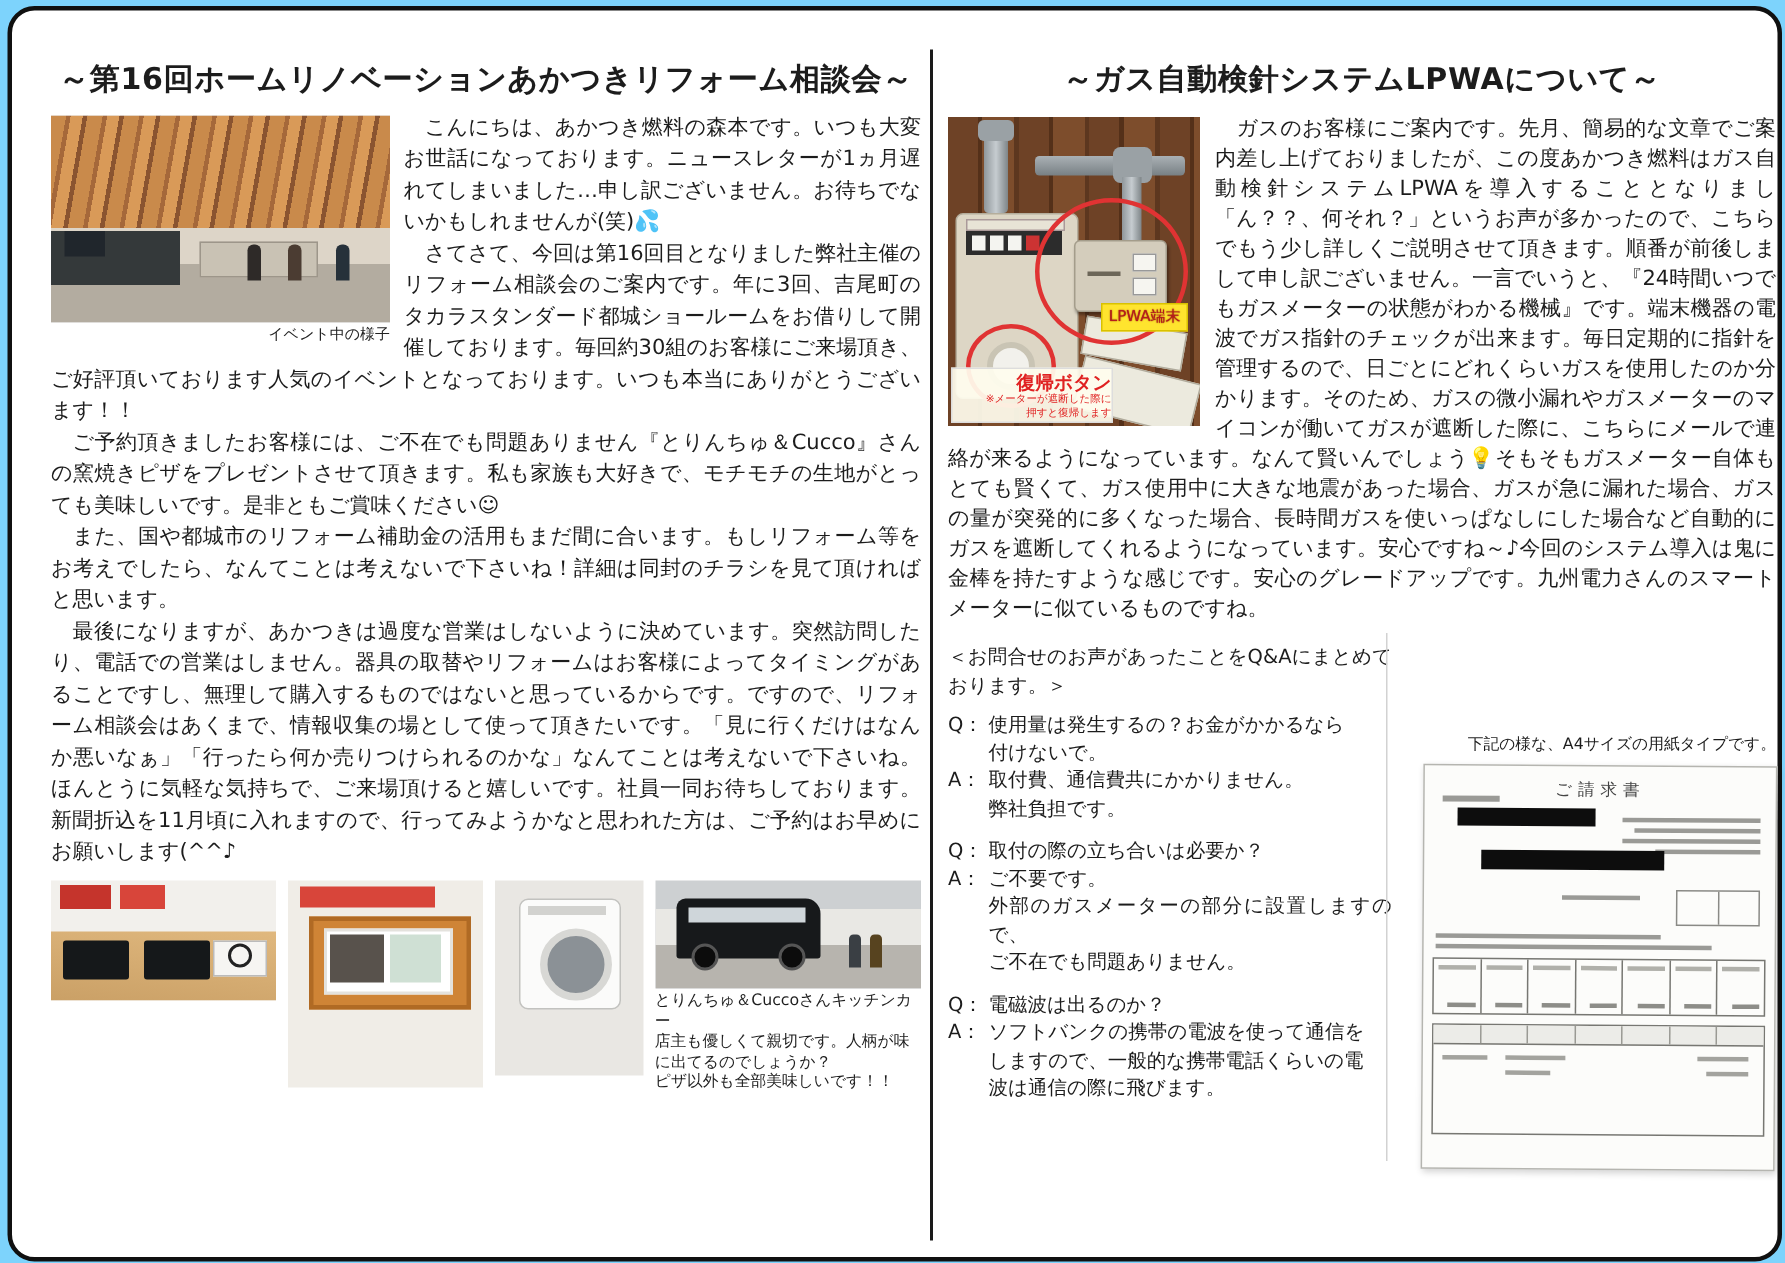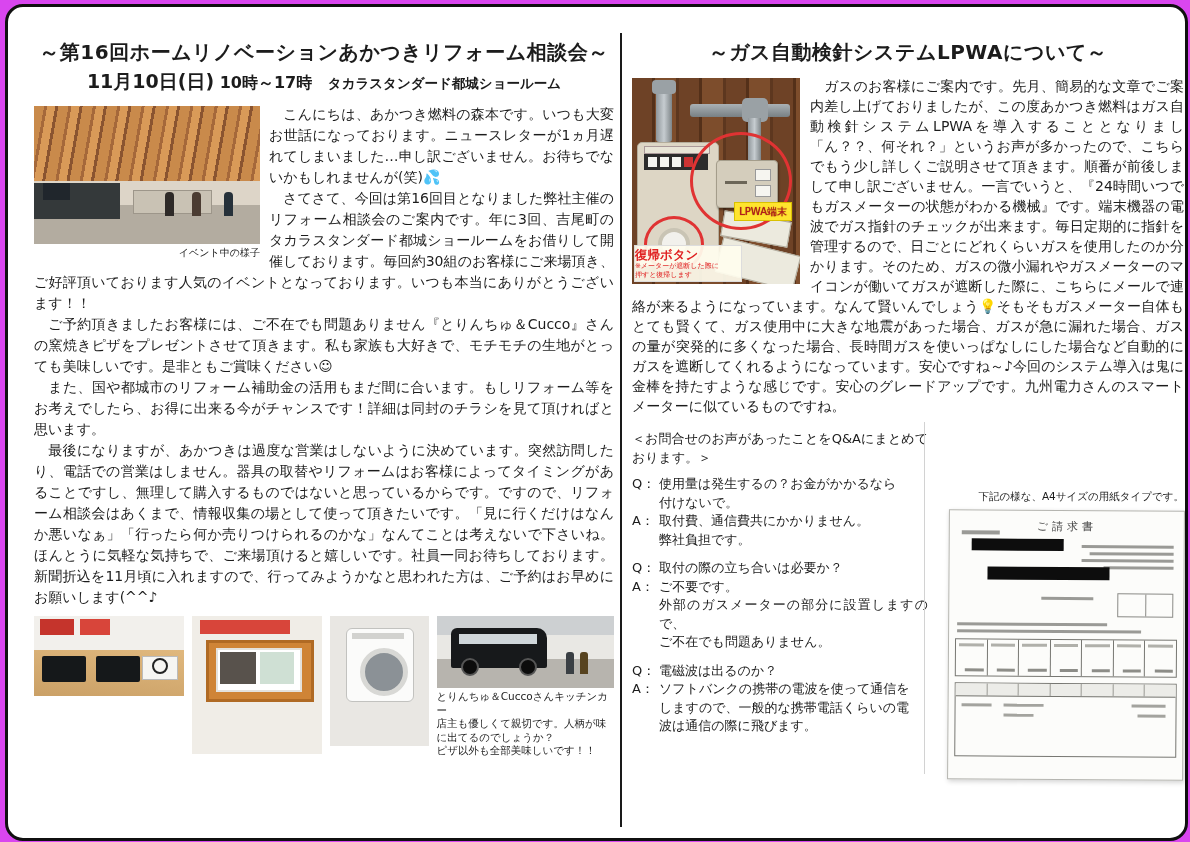--- a/index.html
+++ b/index.html
@@ -1,17 +1,17 @@
 <!DOCTYPE html>
 <html><head>
 <meta charset="utf-8">
 <style>
   html,body{margin:0;padding:0;background:#fff;}
   body{font-family:"DejaVu Sans","Liberation Sans",sans-serif;color:#1c1c1c;}
-  .canvas{position:relative;width:1190px;height:842px;background:#d946ef;overflow:hidden;}
+  .canvas{position:relative;width:1190px;height:842px;background:#7dd3fc;overflow:hidden;}
   .sheet{position:absolute;left:5px;top:4px;width:1177px;height:831px;border:3px solid #101010;border-radius:18px;background:#fff;}
   .divider{position:absolute;left:612px;top:26px;height:794px;width:2px;background:#1a1a1a;}
   .col{position:absolute;top:32px;}
   .left-col{left:26px;width:580px;}
   .right-col{left:624px;width:552px;}
   .l-title{font-size:20px;font-weight:bold;text-align:center;letter-spacing:.5px;}
   .l-subtitle{text-align:center;font-weight:bold;margin-top:3px;}
   .sub-date{font-size:19px;}
   .sub-time{font-size:16px;}
   .sub-venue{font-size:13.5px;margin-left:10px;}
@@ -90,21 +90,21 @@
   .mt-lpwa{position:absolute;right:22px;top:82px;width:60px;height:46px;background:#d4cdbc;border:1px solid #a49d8b;border-radius:4px;box-shadow:1px 2px 2px rgba(0,0,0,.35);}
   .mt-lpwa i{position:absolute;left:8px;top:20px;width:22px;height:3px;background:#6c6658;}
   .mt-lpwa b{position:absolute;right:6px;top:8px;width:14px;height:10px;background:#f6f5f0;border:1px solid #999;}
   .mt-lpwa s{position:absolute;right:6px;top:24px;width:14px;height:10px;background:#f6f5f0;border:1px solid #999;text-decoration:none;}
   .mt-circle1{position:absolute;right:8px;top:54px;width:96px;height:92px;border:3px solid #e03333;border-radius:50%;}
   .mt-circle2{position:absolute;left:12px;top:138px;width:54px;height:50px;border:3px solid #e03333;border-radius:50%;}
   .mt-tag1,.mt-tag2{position:absolute;background:#eceade;border:1px solid #b0ab9c;}
   .mt-tag1{right:10px;top:138px;width:66px;height:24px;transform:rotate(10deg);}
   .mt-tag2{right:2px;top:168px;width:78px;height:34px;transform:rotate(14deg);}
   .mt-lpwa-label{position:absolute;right:8px;top:124px;background:#ffe42e;color:#b71c1c;font-weight:normal;font-size:10px;line-height:17px;padding:0 4px;border:1px solid #d9c100;text-shadow:0 0 1px #7a0000;}
-  .mt-reset{position:absolute;left:2px;bottom:2px;width:106px;background:rgba(255,253,238,.93);border:1px solid #ddd;text-align:left;padding:1px 0 2px;}
+  .mt-reset{position:absolute;left:2px;bottom:2px;width:106px;background:rgba(255,253,238,.93);border:1px solid #ddd;text-align:right;padding:1px 0 2px;}
   .mt-reset-title{color:#e02222;font-weight:bold;font-size:12.5px;line-height:15px;}
   .mt-reset-note{color:#e02222;font-size:7px;line-height:8.5px;white-space:pre-line;}
   
   .r-bottom{clear:both;position:relative;display:flex;margin-top:14px;}
   .paper-edge-line{position:absolute;left:292px;top:-8px;height:352px;width:1px;background:#d2d2d2;}
   .qa-col{width:296px;font-size:13px;line-height:18.5px;}
   .qa-header{margin-bottom:8px;}
   .qa-item{margin-bottom:10px;}
   .qa-line{display:flex;}
   .qa-prefix{width:27px;flex:0 0 auto;}
@@ -145,44 +145,39 @@
 </style>
 </head>
 <body>
 
 <div class="canvas">
   <div class="sheet">
     <div class="divider"></div>
 
     <div class="col left-col">
       <div class="l-title">～第16回ホームリノベーションあかつきリフォーム相談会～</div>
-      <div class="l-subtitle">
-        <span class="sub-date">11月10日(日)</span>
-        <span class="sub-time">10時～17時</span>
-        <span class="sub-venue">タカラスタンダード都城ショールーム</span>
-      </div>
       <div class="l-body">
         <div class="showroom">
           <div class="ph showroom-ph">
             <div class="sr-ceiling"></div>
             <div class="sr-wall"></div>
             <div class="sr-floor"></div>
             <div class="sr-cab1"></div>
             <div class="sr-cab2"></div>
             <div class="sr-screen"></div>
             <div class="sr-p1"></div>
             <div class="sr-p2"></div>
             <div class="sr-p3"></div>
           </div>
           <div class="ph-cap">イベント中の様子</div>
         </div>
         <p>　こんにちは、あかつき燃料の森本です。いつも大変お世話になっております。ニュースレターが1ヵ月遅れてしまいました…申し訳ございません。お待ちでないかもしれませんが(笑)💦</p>
         <p>　さてさて、今回は第16回目となりました弊社主催のリフォーム相談会のご案内です。年に3回、吉尾町のタカラスタンダード都城ショールームをお借りして開催しております。毎回約30組のお客様にご来場頂き、ご好評頂いております人気のイベントとなっております。いつも本当にありがとうございます！！</p>
         <p>　ご予約頂きましたお客様には、ご不在でも問題ありません『とりんちゅ＆Cucco』さんの窯焼きピザをプレゼントさせて頂きます。私も家族も大好きで、モチモチの生地がとっても美味しいです。是非ともご賞味ください☺</p>
-        <p>　また、国や都城市のリフォーム補助金の活用もまだ間に合います。もしリフォーム等をお考えでしたら、お得に出来る今がチャンスです！詳細は同封のチラシを見て頂ければと思います。</p>
+        <p>　また、国や都城市のリフォーム補助金の活用もまだ間に合います。もしリフォーム等をお考えでしたら、なんてことは考えないで下さいね！詳細は同封のチラシを見て頂ければと思います。</p>
         <p>　最後になりますが、あかつきは過度な営業はしないように決めています。突然訪問したり、電話での営業はしません。器具の取替やリフォームはお客様によってタイミングがあることですし、無理して購入するものではないと思っているからです。ですので、リフォーム相談会はあくまで、情報収集の場として使って頂きたいです。「見に行くだけはなんか悪いなぁ」「行ったら何か売りつけられるのかな」なんてことは考えないで下さいね。ほんとうに気軽な気持ちで、ご来場頂けると嬉しいです。社員一同お待ちしております。新聞折込を11月頃に入れますので、行ってみようかなと思われた方は、ご予約はお早めにお願いします(^^♪</p>
 
         <div class="gallery">
           <div class="g-col g-c1">
             <div class="ph stove-ph">
               <div class="st-sign1"></div>
               <div class="st-sign2"></div>
               <div class="st-counter"></div>
               <div class="st-unit1"></div>
               <div class="st-unit2"></div>

